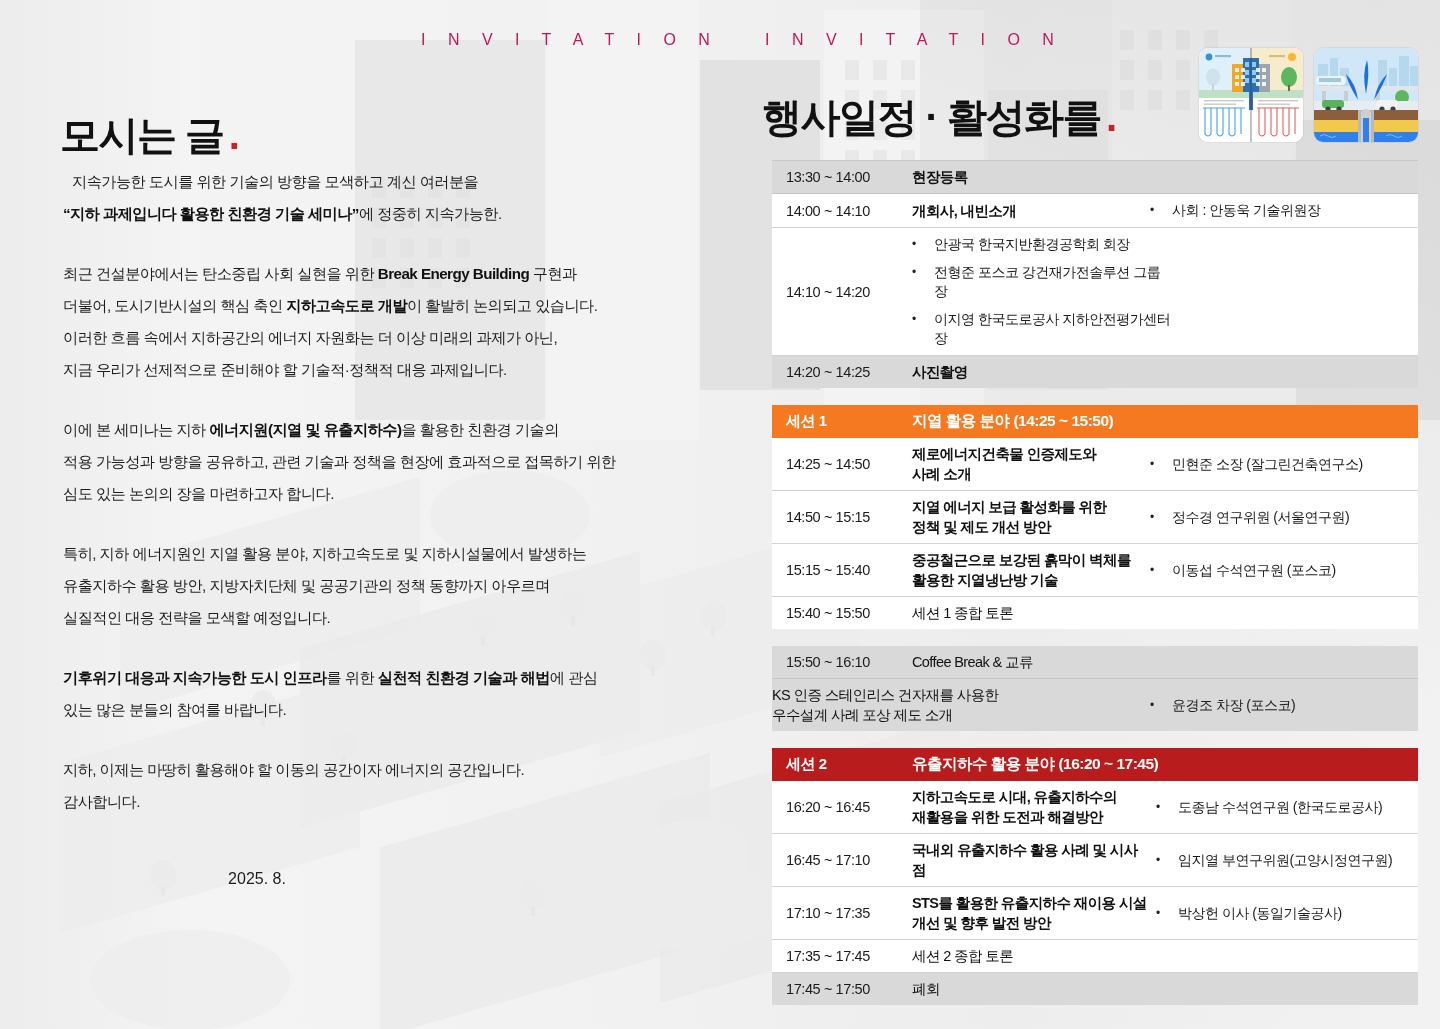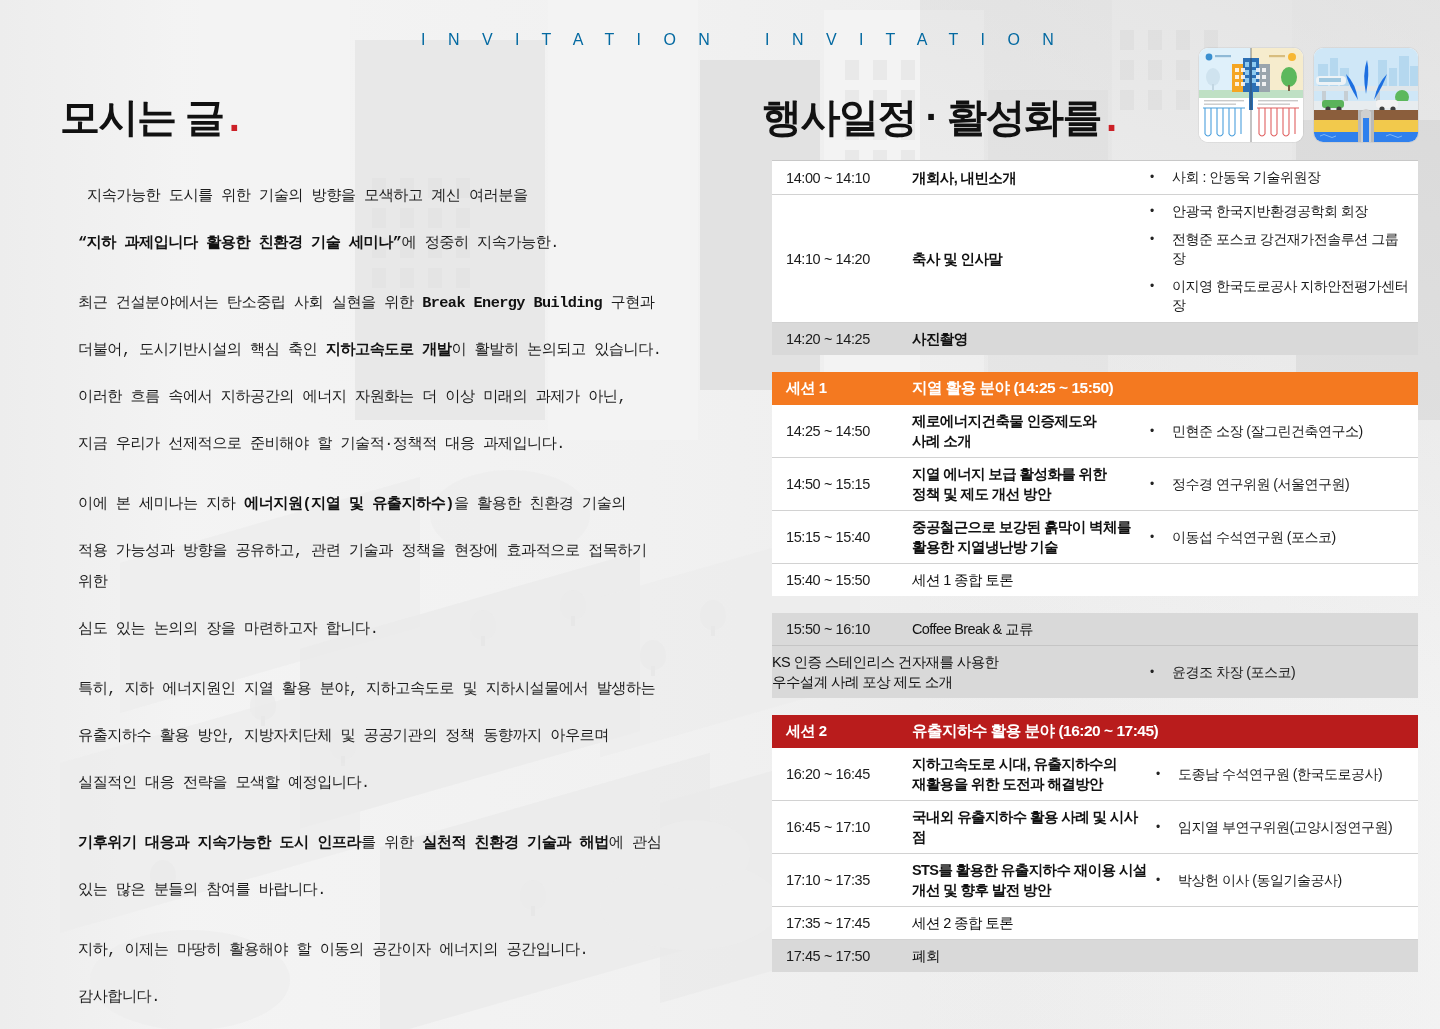--- a/index.html
+++ b/index.html
@@ -73,56 +73,56 @@
   .bg-right-wash {
     position:absolute; right:0; top:0; width:520px; height:100%;
     background: linear-gradient(200deg, rgba(200,200,200,.35), rgba(245,245,245,.05) 60%);
   }
 
   
   .kicker {
     position: absolute;
     font-size: 16px;
     letter-spacing: 9px;
-    color: #0369a1;
+    color: #be185d;
     font-weight: 400;
     white-space: nowrap;
   }
   #kicker-left  { left: 421px; top: 31px; }
   #kicker-right { left: 765px; top: 31px; }
 
   
   .heading {
     position: absolute;
     font-size: 40px;
     font-weight: 800;
     color: #111;
     letter-spacing: -1.5px;
     white-space: nowrap;
   }
-  #heading-left  { left: 60px;  top: 90px; }
+  #heading-left  { left: 60px;  top: 108px; }
   #heading-right { left: 762px; top: 90px; }
   .heading .dot {
     color: #cc2027;
     font-size: 40px;
     margin-left: 5px;
   }
 
   
   #letter {
     position: absolute;
     left: 62px;
     top: 165px;
     width: 620px;
     font-size: 15.2px;
     line-height: 31px;
     color: #1d1d1d;
     letter-spacing: -0.55px;
   }
-  #letter p { margin: 16px; font-family: Liberation Mono, monospace; }
+  #letter p { margin: 1px; }
   #letter p.gap { margin-top: 29px; }
   #letter .indent { padding-left: 9px; }
   #letter b, #letter strong { font-weight: 700; color: #111; }
   #date-line {
     margin-top: 46px;
     text-align: center;
     padding-right: 230px;
     font-size: 16px;
     color: #1d1d1d;
     letter-spacing: 0px;
@@ -506,35 +506,39 @@
           <path d="M72 88 q4 -3 8 0 t8 0"></path>
         </g>
       </svg>
     </div>
 
   </div>
 
   <div id="schedule">
 
     <div class="block tbl-top-border">
+      <div class="row shade">
+        <div class="c-time">13:30 ~ 14:00</div>
+        <div class="c-title">현장등록</div>
+        <div class="c-speakers"></div>
+      </div>
 
       <div class="row">
         <div class="c-time">14:00 ~ 14:10</div>
         <div class="c-title">개회사, 내빈소개</div>
         <div class="c-speakers">
           <div class="spk">
             <span class="bullet">•</span>
             <span class="name">사회 : 안동욱 기술위원장</span>
           </div>
         </div>
       </div>
 
       <div class="row">
         <div class="c-time">14:10 ~ 14:20</div>
-        <div class="c-title">축사 및 인사말</div>
         <div class="c-speakers">
           <div class="spk">
             <span class="bullet">•</span>
             <span class="name">안광국 한국지반환경공학회 회장</span>
           </div>
           <div class="spk">
             <span class="bullet">•</span>
             <span class="name">전형준 포스코 강건재가전솔루션 그룹장</span>
           </div>
           <div class="spk">

